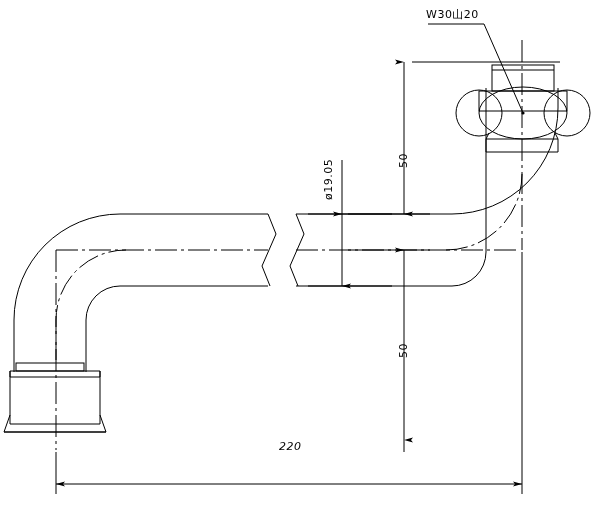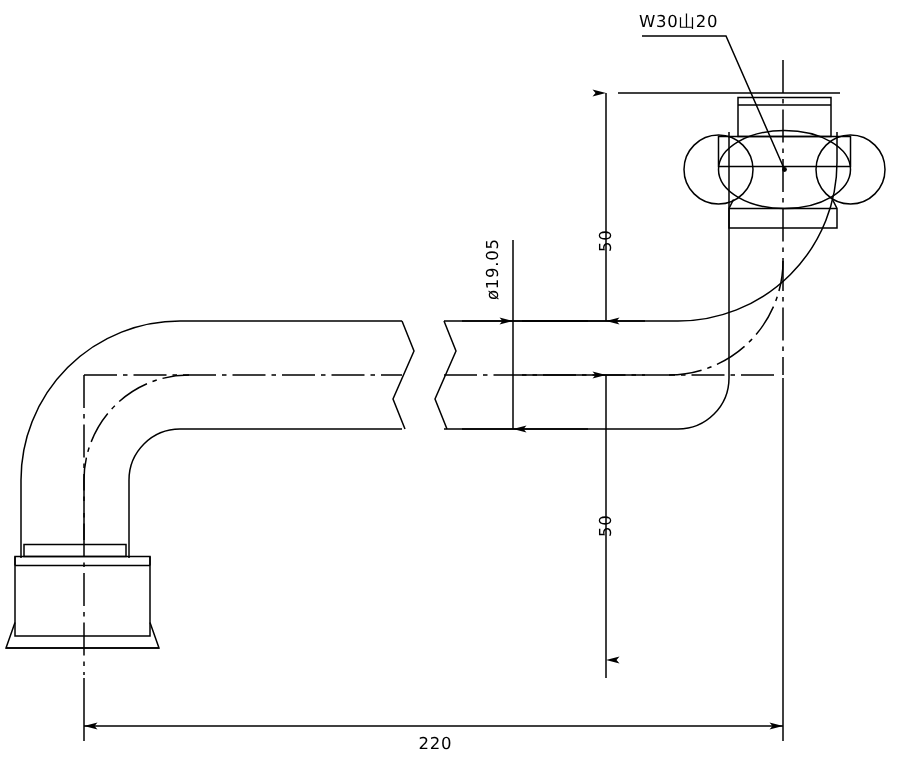--- a/index.html
+++ b/index.html
@@ -150,15 +150,15 @@
   </svg>
 
   <div class="lbl" style="left:426px;top:7px;">W30山20</div>
 
   <div class="lbl vert" style="left:322px;top:200px;">ø19.05</div>
 
   <div class="lbl vert" style="left:397px;top:168px;">50</div>
 
   <div class="lbl vert" style="left:397px;top:358px;">50</div>
 
-  <div class="lbl" style="left:279px;top:489px;">220</div>
+  <div class="lbl" style="left:279px;top:440px;font-style:italic;">220</div>
 
 </div>
 
 </body></html>

